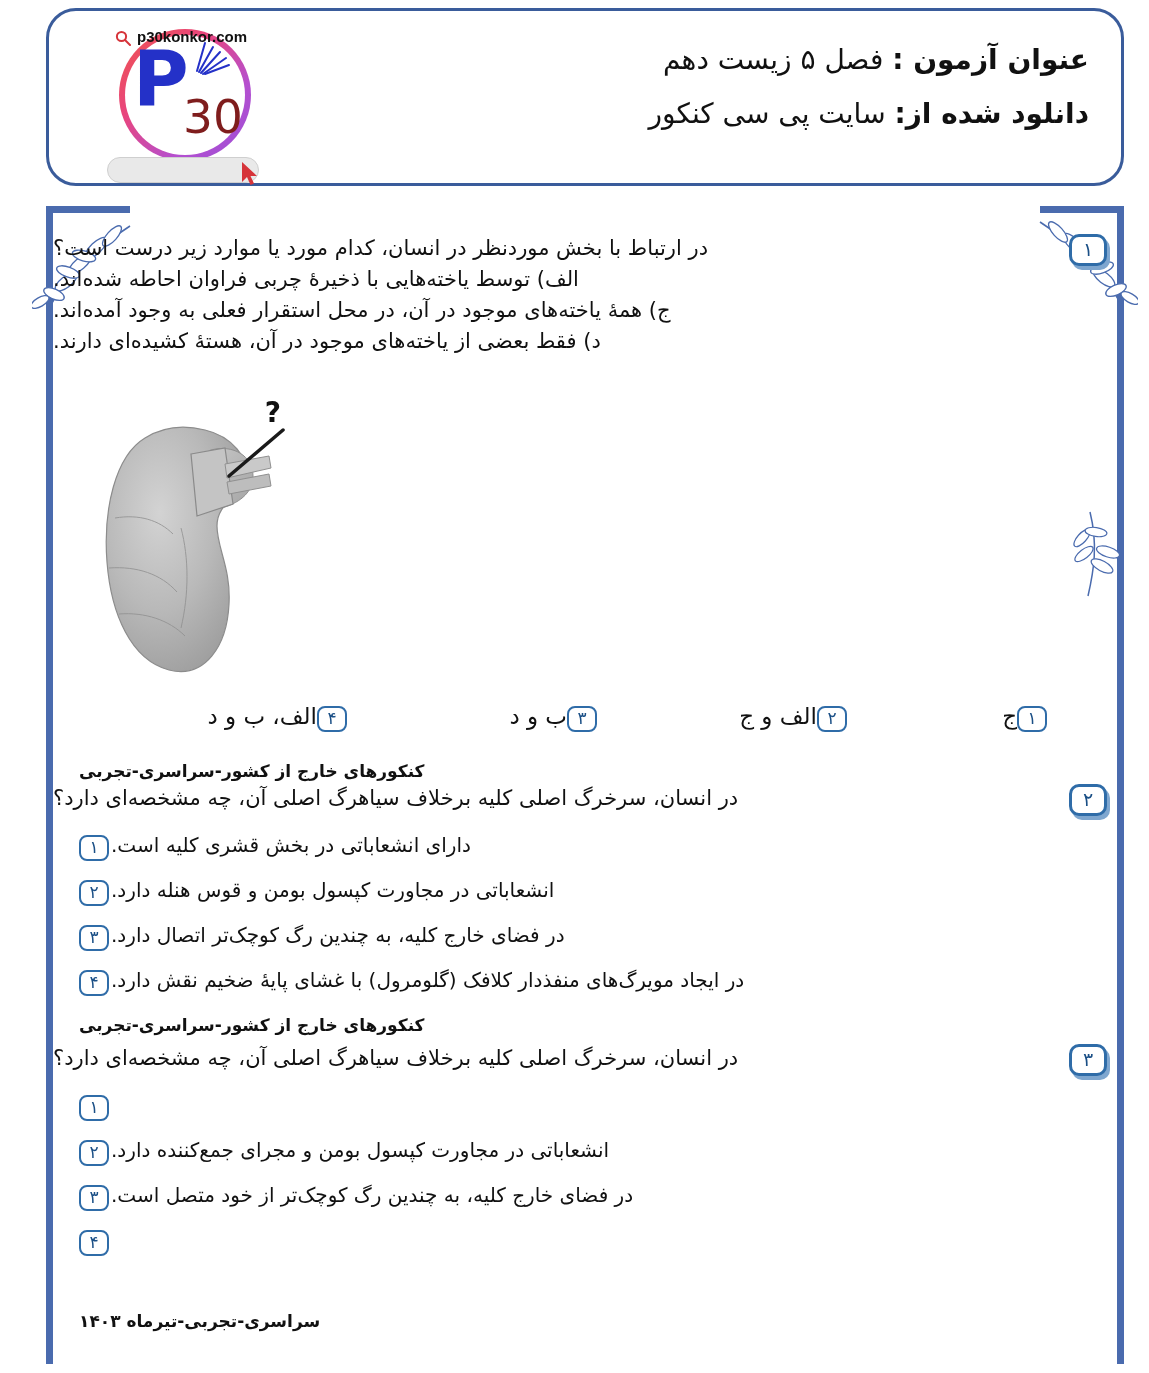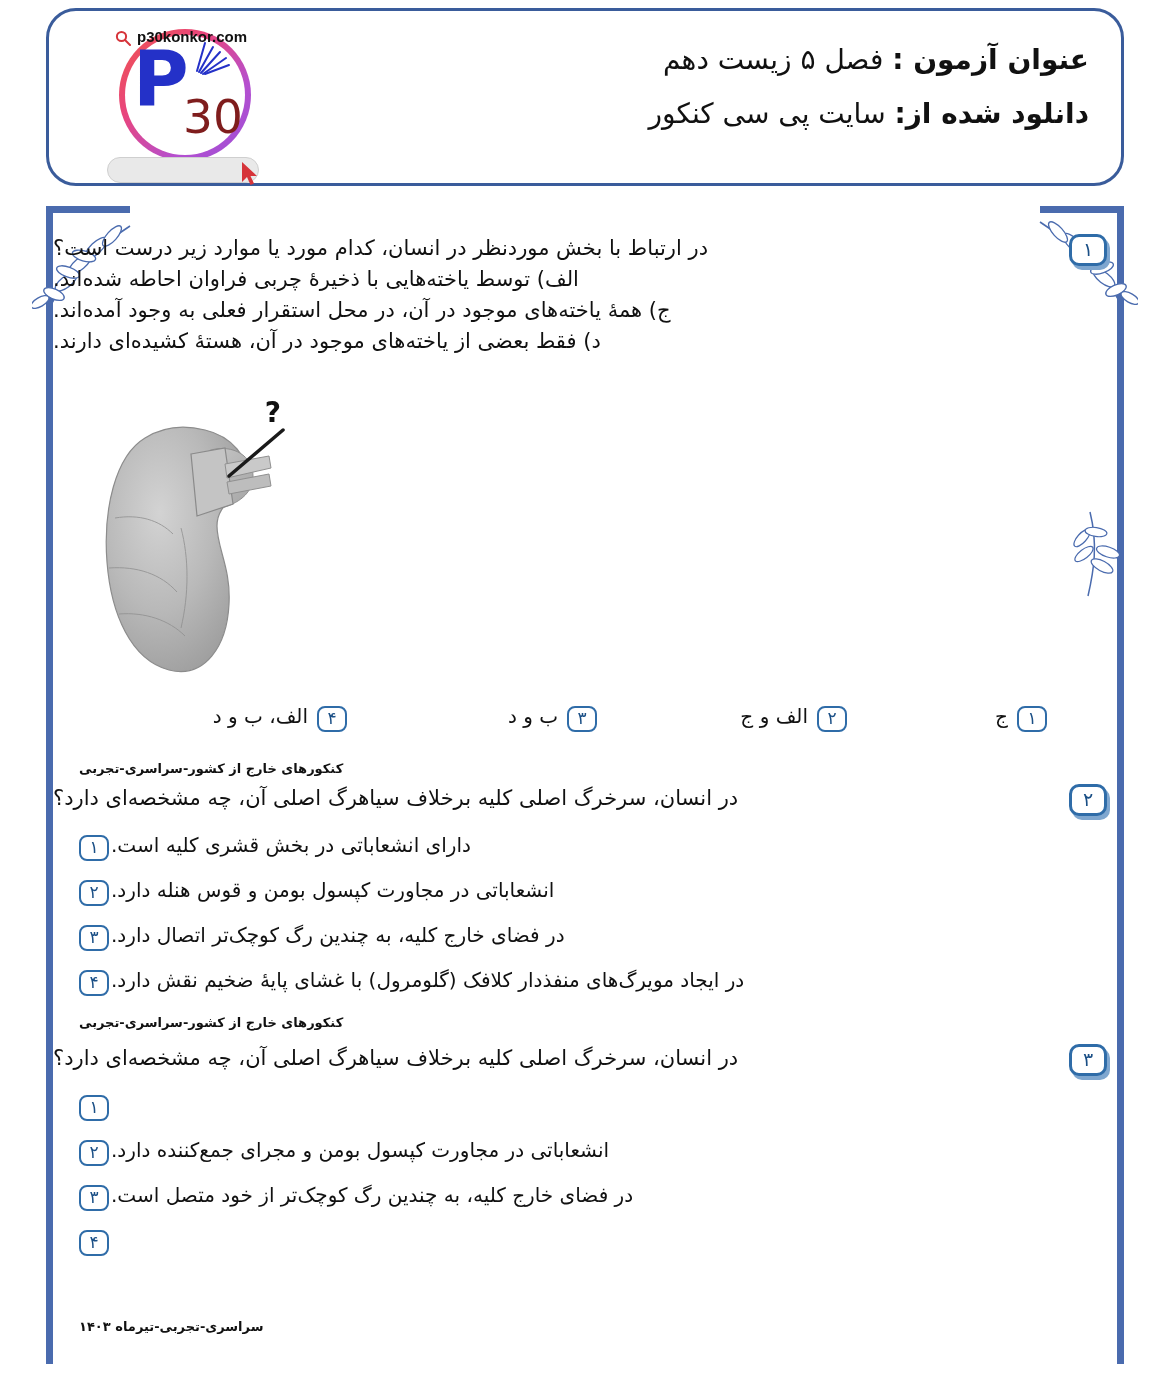--- a/index.html
+++ b/index.html
@@ -299,31 +299,31 @@
     justify-content: flex-start;
     align-items: flex-start;
   }
   .opt-cell {
     display: flex;
     flex-direction: row;
     align-items: flex-start;
     justify-content: flex-start;
   }
   .opt-cell .opt-label {
-    font-size: 20px;
+    font-size: 23px;
     line-height: 26px;
-    padding-right: 9px;
+    padding-right: 0;
     color: #111;
     white-space: nowrap;
   }
 
   .source-note {
     position: absolute;
     left: 26px;
-    font-size: 13px;
+    font-size: 17px;
     font-weight: bold;
     color: #111;
     direction: rtl;
     white-space: nowrap;
   }
 
   
   .figure {
     position: absolute;
     left: 40px;
@@ -587,17 +587,17 @@
           <div class="onum-txt">۳</div>
         </div>
       </div>
       <div class="opt-vert">
         <div class="onum">
           <div class="onum-box"></div>
           <div class="onum-txt">۴</div>
         </div>
       </div>
 
-      <div class="source-note" style="top:276px;">سراسری-تجربی-تیرماه ۱۴۰۳</div>
+      <div class="source-note" style="top:268px;">سراسری-تجربی-تیرماه ۱۴۰۳</div>
     </div>
 
   </div>
 </div>
 
 </body></html>

